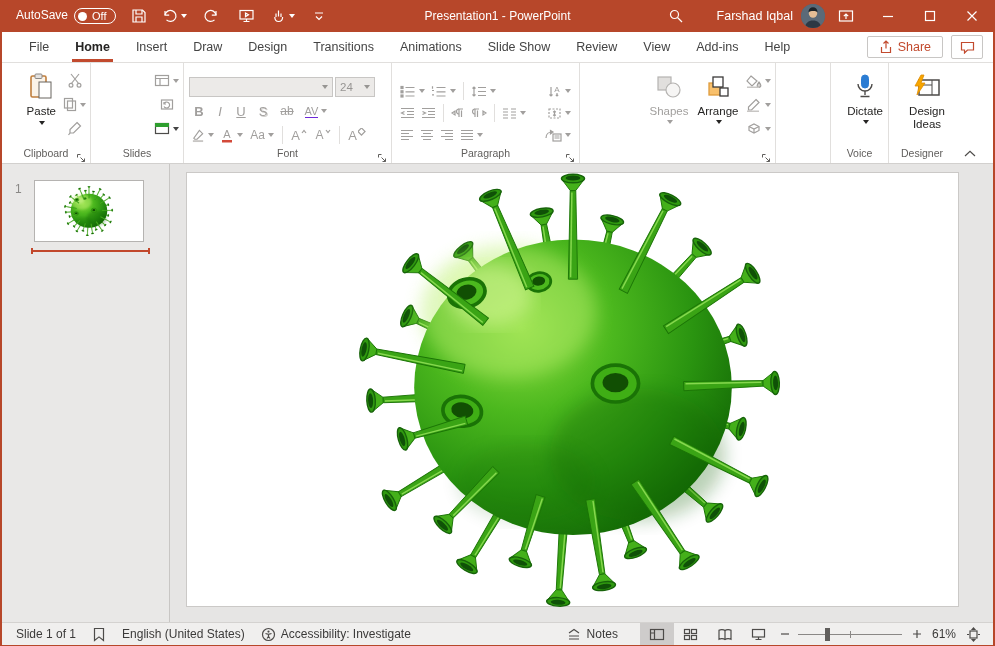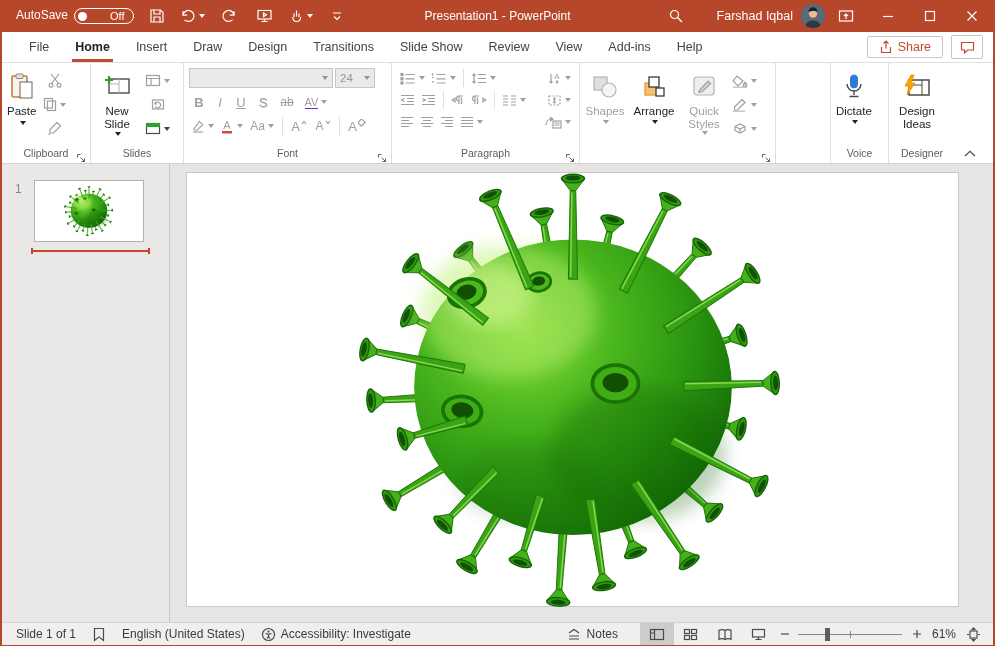--- a/index.html
+++ b/index.html
@@ -3,21 +3,21 @@
 <meta charset="utf-8">
 <style>
   html,body{margin:0;padding:0;background:#888;}
   *{box-sizing:border-box;font-family:"Liberation Sans",sans-serif;}
   .window{width:995px;height:646px;position:relative;background:#fff;overflow:hidden;
     border-left:2px solid #b7472a;border-right:2px solid #b7472a;}
   
   .titlebar{height:32px;background:#b7472a;display:flex;align-items:center;color:#fff;position:relative;}
   .tb-left{display:flex;align-items:center;gap:10px;padding-left:14px;z-index:2;}
   .tb-autosave{display:flex;align-items:flex-start;gap:6px;font-size:12px;}
-  .pill{display:flex;align-items:center;gap:23px;border:1px solid #fff;border-radius:9px;padding:1px 8px 1px 3px;font-size:11px;cursor:pointer;}
+  .pill{display:flex;align-items:center;gap:5px;border:1px solid #fff;border-radius:9px;padding:1px 8px 1px 3px;font-size:11px;cursor:pointer;}
   .pill .dot{width:9px;height:9px;border-radius:50%;background:#fff;}
   .tbicon{width:26px;height:22px;display:flex;align-items:center;justify-content:center;cursor:pointer;}
   .tbicon svg{stroke:#fff;fill:none;stroke-width:1.2;}
   .tb-title{position:absolute;left:0;right:0;text-align:center;font-size:12px;color:#fff;pointer-events:none;}
   .tb-right{margin-left:auto;display:flex;align-items:center;z-index:2;text-align:center;}
   .tb-user{font-size:12.5px;margin:0 8px 0 28px;cursor:pointer;}
   .avatar{width:24px;height:24px;border-radius:50%;overflow:hidden;cursor:pointer;background:#55606b;}
   .winbtn{width:42px;height:32px;display:flex;align-items:center;justify-content:center;cursor:pointer;}
   .winbtn svg{stroke:#fff;fill:none;stroke-width:1.2;}
   .cv{display:inline-block;width:0;height:0;border-left:3px solid transparent;border-right:3px solid transparent;border-top:4px solid currentColor;margin-left:2px;}
@@ -26,21 +26,21 @@
   .tabrow{height:31px;background:#fff;display:flex;align-items:center;padding-left:14px;border-bottom:1px solid #e1dfdd;}
   .tab{padding:0 13px;font-size:12.5px;color:#444;height:100%;display:flex;align-items:center;cursor:pointer;position:relative;}
   .tab.active{font-weight:bold;color:#252423;}
   .tab.active:after{content:"";position:absolute;left:10px;right:10px;bottom:0;height:3px;background:#c24a2e;}
   .tab-spacer{flex:1;}
   .sharebtn{display:flex;align-items:center;gap:5px;border:1px solid #c8c6c4;border-radius:2px;padding:3px 11px;color:#c24a2e;font-size:12.5px;cursor:pointer;margin-right:8px;}
   .commentbtn{border:1px solid #c8c6c4;border-radius:2px;width:32px;height:24px;display:flex;align-items:center;justify-content:center;cursor:pointer;margin-right:10px;}
   
   .ribbon{height:101px;background:#fff;display:flex;border-bottom:1px solid #d2d0ce;}
   .rgroup{display:flex;flex-direction:column;border-right:1px solid #e1dfdd;padding:4px 2px 0 2px;position:relative;}
-  .rbody{flex:1;display:flex;justify-content:flex-start;gap:2px;}
+  .rbody{flex:1;display:flex;justify-content:flex-end;gap:2px;}
   .rfoot{height:17px;text-align:center;font-size:10.5px;color:#605e5c;line-height:15px;}
   .launcher{position:absolute;right:2px;bottom:2px;width:12px;height:12px;cursor:pointer;}
   .launcher svg{stroke:#605e5c;fill:none;stroke-width:1;}
   .bigbtn{display:flex;flex-direction:column;align-items:center;justify-content:flex-start;font-size:11.5px;color:#252423;cursor:pointer;padding:3px 3px 0 3px;text-align:center;line-height:13px;}
   .bigbtn .bicon{height:30px;display:flex;align-items:center;justify-content:center;margin-bottom:3px;}
   .bigbtn.disabled{color:#a19f9d;}
   .smallcol{display:flex;flex-direction:column;justify-content:flex-start;gap:3px;padding-top:3px;}
   .sbtn{height:21px;display:flex;align-items:center;justify-content:center;gap:1px;cursor:pointer;padding:0 2px;color:#444;}
   .sbtn.disabled{color:#a19f9d;}
   .sbtn svg{display:block;}
@@ -442,20 +442,21 @@
     </div>
   </div>
 
   <div class="tabrow">
     <div class="tab">File</div>
     <div class="tab active">Home</div>
     <div class="tab">Insert</div>
     <div class="tab">Draw</div>
     <div class="tab">Design</div>
     <div class="tab">Transitions</div>
+    <div class="tab">Animations</div>
     <div class="tab">Slide Show</div>
     <div class="tab">Review</div>
     <div class="tab">View</div>
     <div class="tab">Add-ins</div>
     <div class="tab">Help</div>
     <div class="tab-spacer"></div>
     <div class="sharebtn">
       <svg width="14" height="14" viewBox="0 0 14 14" style="stroke:#c24a2e;fill:none;stroke-width:1.2">
           <path d="M7 1.5v7M4.5 3.5L7 1l2.5 2.5M2.5 7v5.5h9V7"></path>
         </svg>
@@ -509,31 +510,20 @@
       <div class="rfoot">Clipboard</div>
       <div class="launcher">
         <svg width="10" height="10" viewBox="0 0 10 10">
             <path d="M1.5 1.5h3M1.5 1.5v3M8.5 8.5L4.5 4.5M8.5 5.5v3h-3"></path>
           </svg>
       </div>
     </div>
 
     <div class="rgroup" style="width:93px">
       <div class="rbody">
-        <div class="bigbtn" style="padding-top:5px;width:48px">
-          <span class="bicon">
-            <svg width="28" height="26" viewBox="0 0 28 26">
-                <rect x="6" y="5" width="20" height="14" fill="#fff" stroke="#4d4b49" stroke-width="1.4"></rect>
-                <path d="M16 5v14M6 10h10" stroke="#b5b3b1"></path>
-                <path d="M6 2v8M2 6h8" stroke="#2e9e2e" stroke-width="2.2"></path>
-              </svg>
-          </span>
-          <span style="width:42px">New Slide</span>
-          <i class="cv" style="margin-top:1px"></i>
-        </div>
         <div class="smallcol">
           <div class="sbtn disabled">
             <svg width="16" height="13" viewBox="0 0 16 13" class="gray-ic">
                 <rect x="1.5" y="1.5" width="13" height="10"></rect>
                 <path d="M1.5 4.5h13M6 4.5V11.5"></path>
               </svg>
               <i class="cv"></i>
           </div>
           <div class="sbtn disabled">
             <svg width="15" height="13" viewBox="0 0 15 13" class="gray-ic">
@@ -770,30 +760,20 @@
           <span class="bicon">
             <svg width="26" height="24" viewBox="0 0 26 24">
                 <rect x="4" y="8" width="12" height="12" fill="#f8c06c" stroke="#df9c3d" stroke-width="1.3"></rect>
                 <rect x="8" y="2" width="10" height="10" fill="#fff" stroke="#3b3a39" stroke-width="1.3"></rect>
                 <rect x="15" y="13" width="8" height="8" fill="#fff" stroke="#3b3a39" stroke-width="1.3"></rect>
               </svg>
           </span>
           <span>Arrange</span>
           <i class="cv" style="margin-top:2px"></i>
         </div>
-        <div class="bigbtn disabled" style="width:48px;padding-top:5px">
-          <span class="bicon">
-            <svg width="26" height="24" viewBox="0 0 26 24" class="gray-ic">
-                <rect x="3" y="2" width="20" height="18" rx="3" fill="#f0efee" stroke="#b5b3b1"></rect>
-                <path d="M8 16L17 6l2.5 2.5-8 8-3.5 1z" fill="#d8d6d4" stroke="#a19f9d"></path>
-              </svg>
-          </span>
-          <span style="width:44px">Quick Styles</span>
-          <i class="cv" style="margin-top:0px"></i>
-        </div>
         <div class="smallcol">
           <div class="sbtn disabled">
             <svg width="16" height="14" viewBox="0 0 16 14" class="gray-ic">
                 <path d="M5 2l6 5-5 5-5-5z"></path>
                 <path d="M13 8c1 1.5 1.8 2.6 1.8 3.5a1.8 1.8 0 1 1-3.6 0c0-.9.8-2 1.8-3.5z" fill="#d8d6d4"></path>
                 <rect x="1" y="12.5" width="12" height="1.8" fill="#c8c6c4" stroke="none"></rect>
               </svg>
               <i class="cv"></i>
           </div>
           <div class="sbtn disabled">

